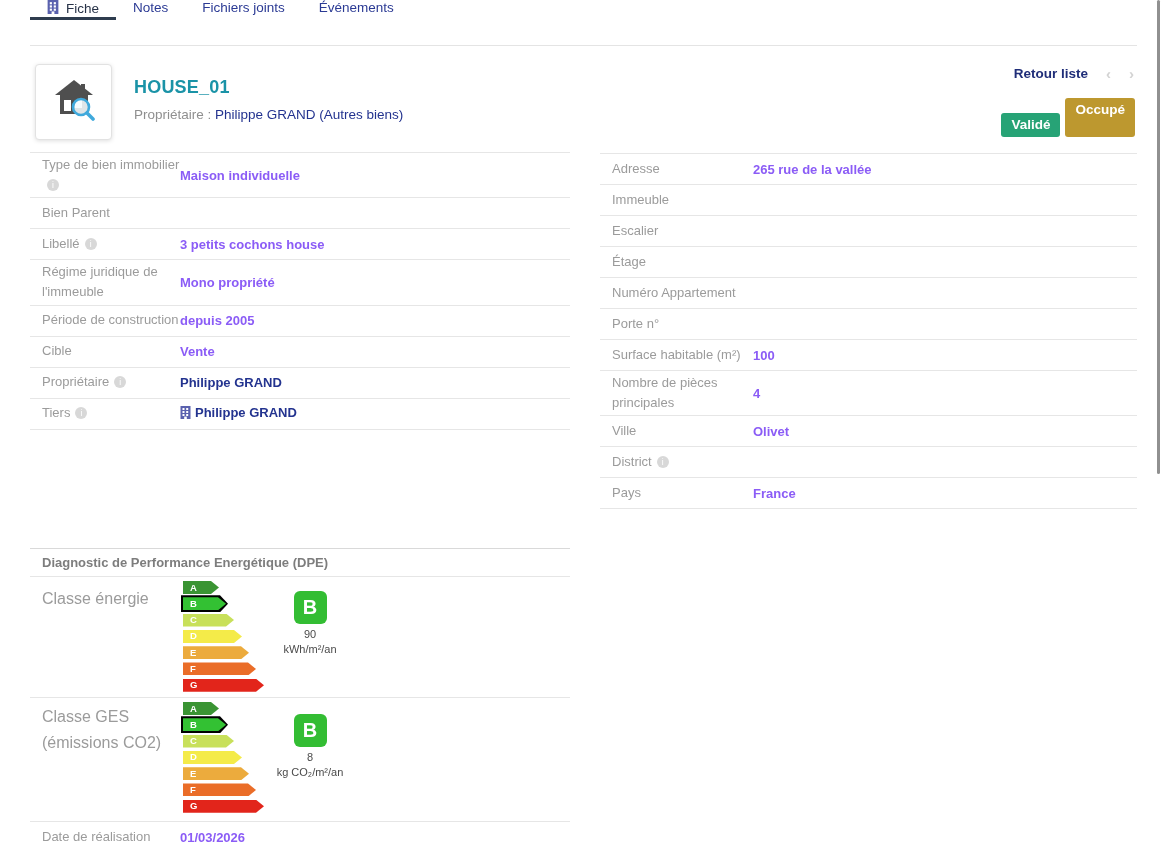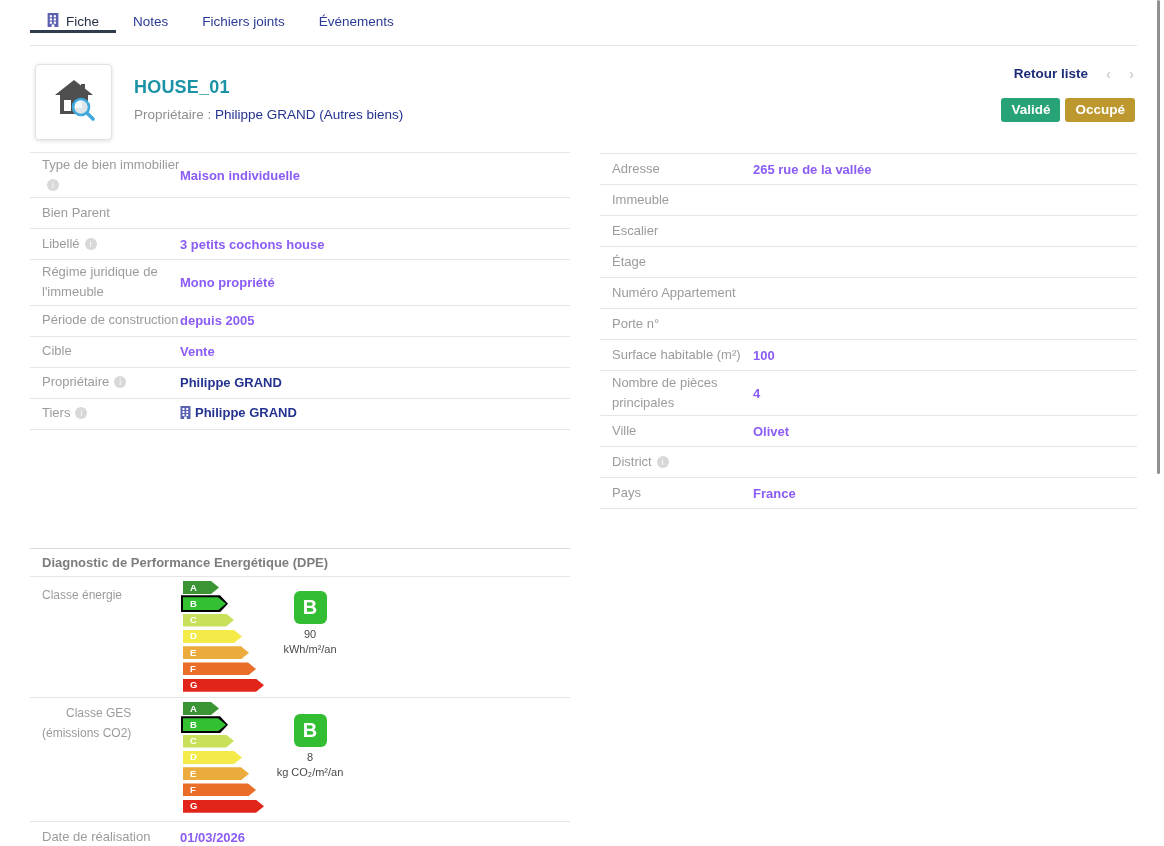--- a/index.html
+++ b/index.html
@@ -1,20 +1,20 @@
 <!DOCTYPE html>
 <html><head>
 <meta charset="utf-8">
 <style>
   html,body{margin:0;padding:0;background:#fff;}
   body{font-family:"Liberation Sans","DejaVu Sans",sans-serif;-webkit-font-smoothing:antialiased;}
   .page{position:relative;width:1164px;height:846px;background:#fff;overflow:hidden;}
 
   
-  .tabbar{position:absolute;left:30px;right:27px;top:0;height:46px;display:flex;align-items:center;border-bottom:1px solid #e4e4e4;box-sizing:border-box;}
+  .tabbar{position:absolute;left:30px;right:27px;top:0;height:46px;display:flex;align-items:flex-start;border-bottom:1px solid #e4e4e4;box-sizing:border-box;}
   .tab{display:flex;align-items:center;gap:7px;padding:0 17px;font-size:13.5px;color:#2b3a94;cursor:pointer;border-bottom:3px solid transparent;box-sizing:border-box;}
   .tab.active{color:#273247;border-bottom-color:#2e3c4e;}
 
   
   .thumb{position:absolute;left:35px;top:64px;width:75px;height:74px;border:1px solid #e2e2e2;border-radius:4px;box-shadow:0 1px 4px rgba(0,0,0,.13);display:flex;align-items:center;justify-content:center;background:#fff;}
   .titleblock{position:absolute;left:134px;top:77px;}
   .titleblock h1{margin:0;font-size:18px;color:#1a93a7;font-weight:700;letter-spacing:.2px;}
   .ownerline{margin-top:9px;font-size:13.5px;}
   .ownerline .olabel{color:#8f8f8f;}
   .ownerline .ovalue{color:#23338f;}
@@ -35,21 +35,21 @@
   .val.link{color:#23338f;cursor:pointer;}
   .val .bicon{margin-right:4px;vertical-align:-2px;}
   .info{display:inline-block;width:12px;height:12px;border-radius:50%;background:#d8d8d8;color:#fff;font-size:8.5px;line-height:12px;text-align:center;margin-left:5px;vertical-align:1px;cursor:pointer;}
 
   
   .dpe{position:absolute;left:30px;top:548px;width:540px;}
   .dpe-head{border-top:1px solid #d9d9d9;border-bottom:1px solid #e6e6e6;padding:6px 0 6px 12px;color:#7d7d7d;font-weight:700;font-size:13px;box-sizing:border-box;}
   .dpe-row{position:relative;border-bottom:1px solid #e6e6e6;}
   .dpe-row.energie{height:120px;}
   .dpe-row.ges{height:123px;}
-  .dpe-lbl{position:absolute;left:12px;top:9px;color:#9b9b9b;font-size:12px;line-height:1.65;text-align:right;}
+  .dpe-lbl{position:absolute;left:12px;top:9px;color:#9b9b9b;font-size:16px;line-height:1.65;}
   .dpe-row.ges .dpe-lbl{top:6px;}
   .bars{position:absolute;left:153px;top:4px;}
   .barWrap{position:relative;height:13px;margin-bottom:3.3px;}
   .barWrap .shape{position:absolute;inset:0;z-index:1;clip-path:polygon(0 0,calc(100% - 8px) 0,100% 50%,calc(100% - 8px) 100%,0 100%);}
   .barWrap.selected::before{content:'';position:absolute;inset:-2px;z-index:0;background:#000;clip-path:polygon(0 0,calc(100% - 8px) 0,100% 50%,calc(100% - 8px) 100%,0 100%);}
   .barWrap .letter{position:absolute;left:7px;top:50%;transform:translateY(-52%);z-index:2;color:#fff;font-weight:700;font-size:9.5px;}
   .badge-group{position:absolute;left:230px;width:100px;text-align:center;top:14px;}
   .dpe-row.ges .badge-group{top:16px;}
   .class-badge{display:inline-block;width:33px;height:33px;border-radius:6px;background:#33bd33;color:#fff;font-weight:700;font-size:20px;line-height:33px;text-align:center;}
   .class-val{font-size:11px;color:#4a4a4a;margin-top:4px;}
@@ -109,21 +109,21 @@
     <div class="ownerline">
       <span class="olabel">Propriétaire : </span><span class="ovalue">Philippe GRAND (Autres biens)</span>
     </div>
   </div>
   <div class="backrow">
     <span class="backlink">Retour liste</span>
     <span class="chev">‹</span>
     <span class="chev">›</span>
   </div>
   <div class="badges">
-    <span class="badge" style="background: rgb(39, 163, 118);">Validé</span>
+    <span class="badge" style="background: rgb(39, 163, 118); margin-top: 15px;">Validé</span>
     <span class="badge" style="background: rgb(189, 152, 47);">Occupé</span>
   </div>
 
   <div class="ftable ltable">
     <div class="row">
       <div class="lbl"><span>Type de bien immobilier</span><span class="info">i</span></div>
       <div class="val">Maison individuelle</div>
     </div>
     <div class="row">
       <div class="lbl"><span>Bien Parent</span></div>

